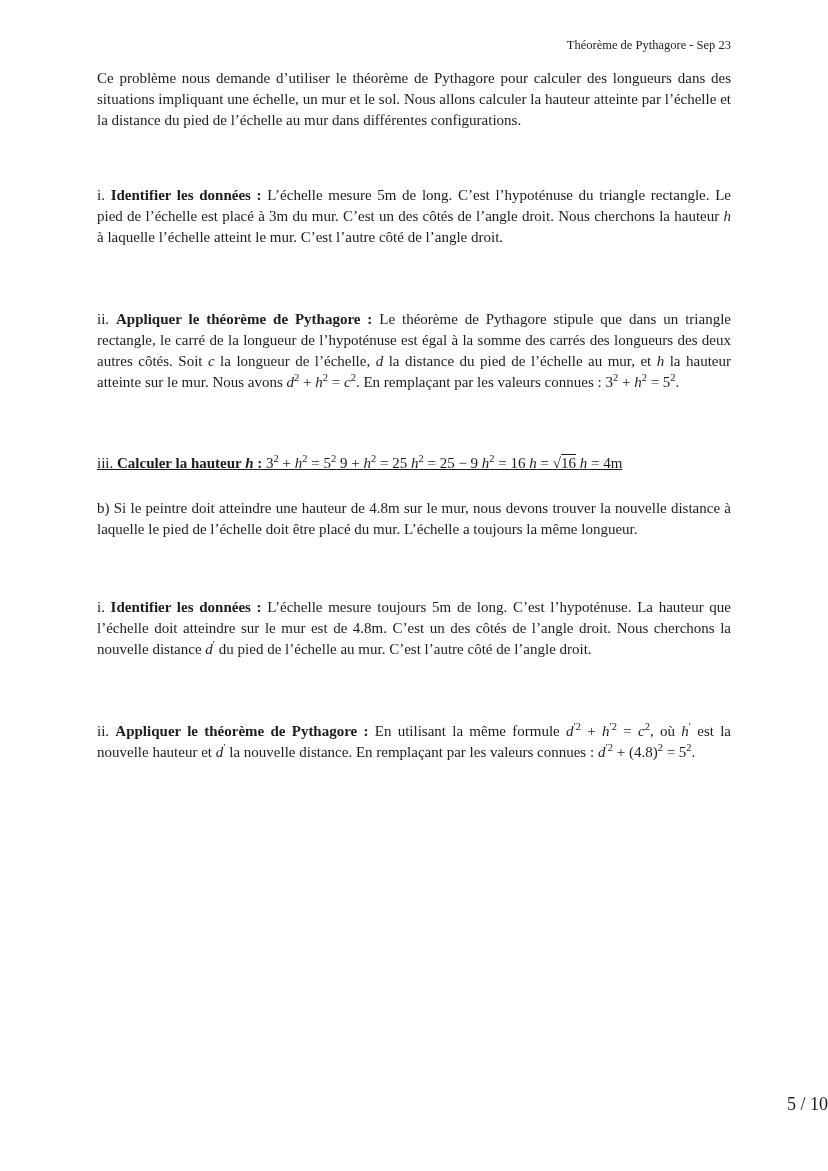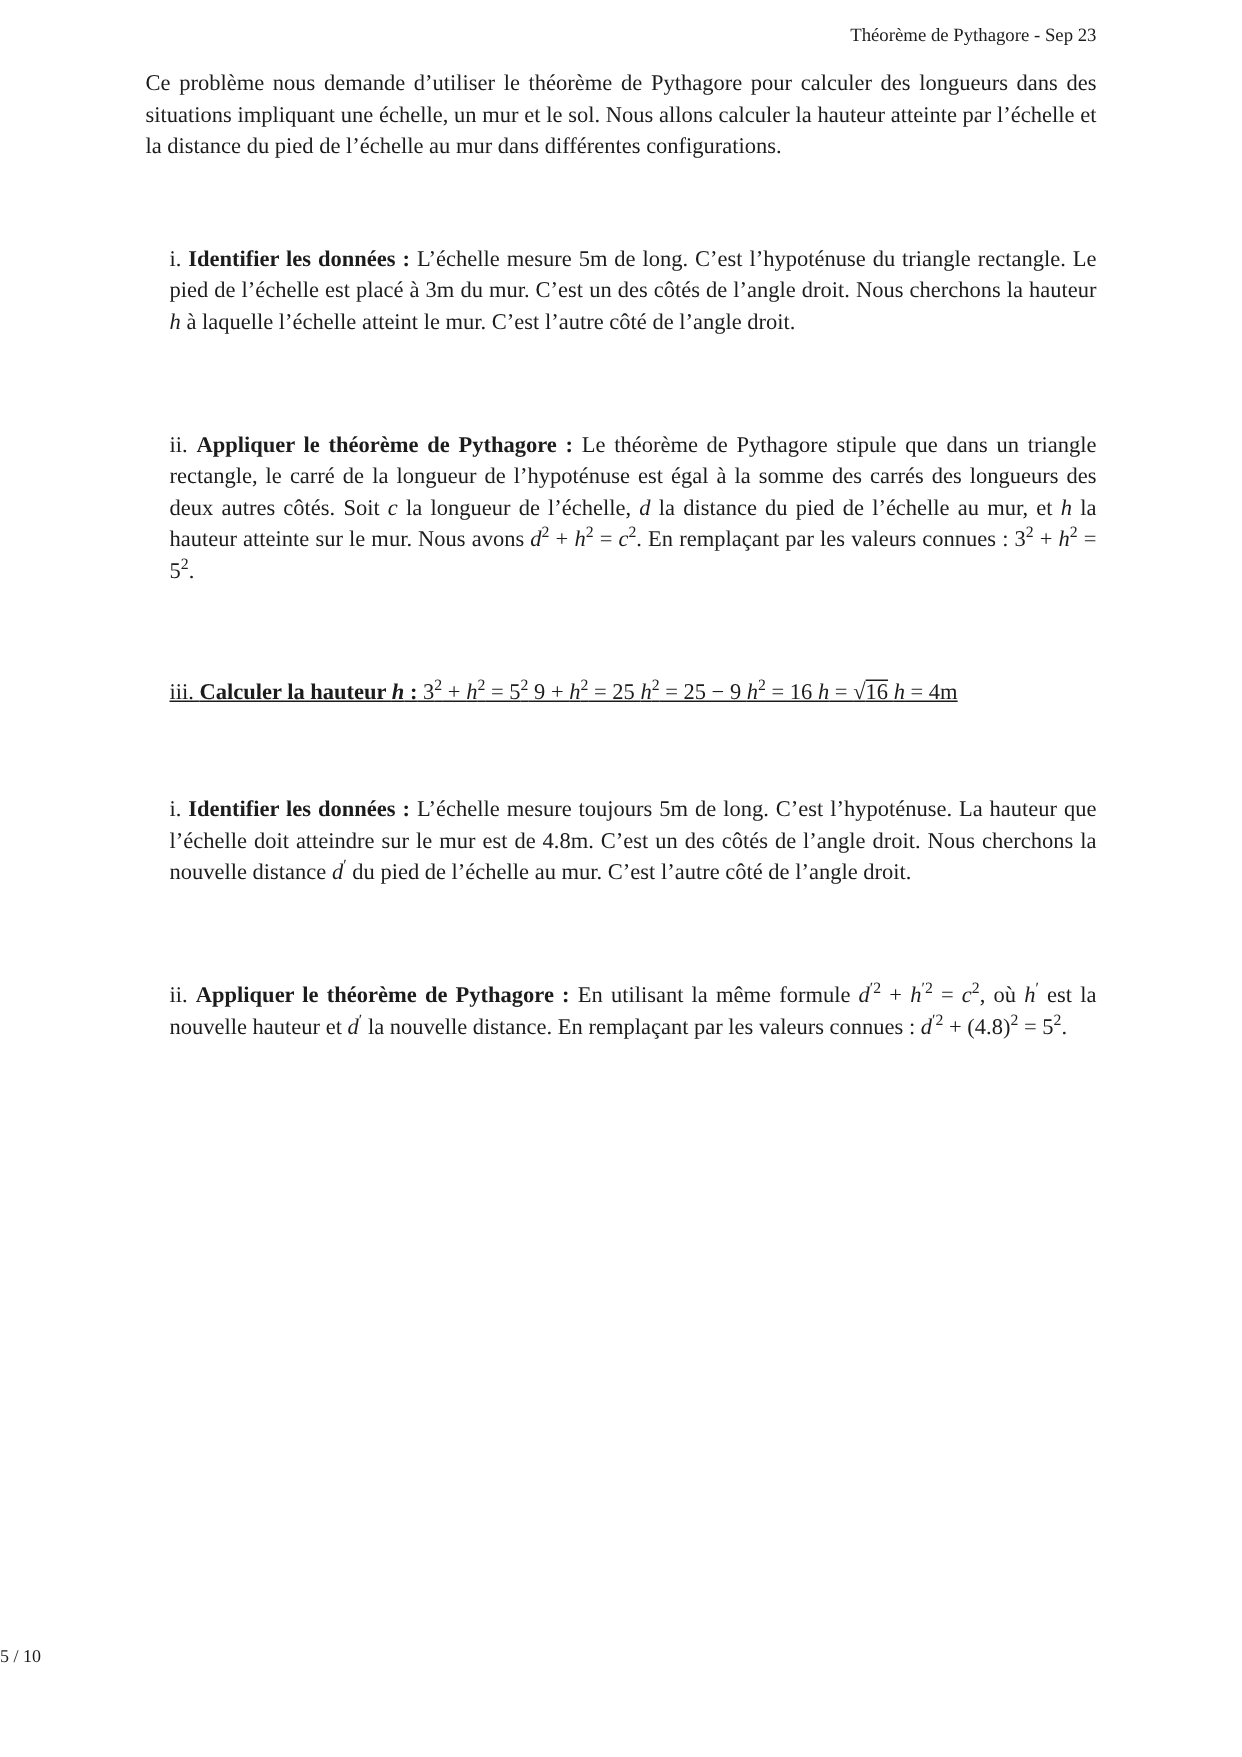--- a/index.html
+++ b/index.html
@@ -9,59 +9,59 @@
     height: 1171px;
     margin: 0 auto;
     background: #ffffff;
     color: #1c1c1c;
     font-family: "Liberation Serif", "DejaVu Serif", serif;
     box-sizing: border-box;
     padding: 0 97px;
     overflow: hidden;
   }
   .header {
-    padding-top: 16px;
+    padding-top: 38px;
     text-align: right;
     font-size: 12.5px;
     line-height: 14px;
   }
   .title {
     margin: 53px 0 0 0;
     font-size: 17.5px;
     line-height: 22px;
     font-weight: 700;
   }
   .para, .indent {
     margin: 0;
     font-size: 15px;
     line-height: 21px;
     text-align: justify;
   }
-  .indent { margin-left: 16px; }
+  .indent { }
   
   .mt15 { margin-top: 16px; }
   .mt6  { margin-top: 6px; }
   .mt54 { margin-top: 54px; }
   .mt61 { margin-top: 61px; }
   .mt60 { margin-top: 60px; text-decoration: underline; }
   .mt42 { margin-top: 42px; }
   .mt24 { margin-top: 24px; }
   .mt57 { margin-top: 57px; }
   
   .b   { font-weight: 700; }
   .m   { font-style: italic; }
   .sup { font-size: 70%; vertical-align: super; line-height: 0; }
   .rad { }
   .root { text-decoration: overline; }
   .footer {
     position: absolute;
     left: 0; right: 0;
     top: 1096px;
-    text-align: left;
-    font-size: 12px;
+    text-align: right;
+    font-size: 18px;
     line-height: 16px;
   }
 </style>
 </head>
 <body>
 
 <div class="page">
 
   <div class="header">Théorème de Pythagore - Sep 23</div>
 
@@ -69,20 +69,21 @@
   <p class="para mt15"><span>Ce problème nous demande d’utiliser le théorème de Pythagore pour calculer des longueurs dans des situations impliquant une échelle, un mur et le sol. Nous allons calculer la hauteur atteinte par l’échelle et la distance du pied de l’échelle au mur dans différentes configurations.</span></p>
 
 
   <div class="indent mt54"><span>i. </span><span class="b">Identifier les données :</span><span> L’échelle mesure 5m de long. C’est l’hypoténuse du triangle rectangle. Le pied de l’échelle est placé à 3m du mur. C’est un des côtés de l’angle droit. Nous cherchons la hauteur </span><span class="m">h</span><span> à laquelle l’échelle atteint le mur. C’est l’autre côté de l’angle droit.</span></div>
 
   <div class="indent mt61"><span>ii. </span><span class="b">Appliquer le théorème de Pythagore :</span><span> Le théorème de Pythagore stipule que dans un triangle rectangle, le carré de la longueur de l’hypoténuse est égal à la somme des carrés des longueurs des deux autres côtés. Soit </span><span class="m">c</span><span> la longueur de l’échelle, </span><span class="m">d</span><span> la distance du pied de l’échelle au mur, et </span><span class="m">h</span><span> la hauteur atteinte sur le mur. Nous avons </span><span class="m">d</span><span class="sup">2</span><span> + </span><span class="m">h</span><span class="sup">2</span><span> = </span><span class="m">c</span><span class="sup">2</span><span>. En remplaçant par les valeurs connues : 3</span><span class="sup">2</span><span> + </span><span class="m">h</span><span class="sup">2</span><span> = 5</span><span class="sup">2</span><span>.</span></div>
 
   <div class="indent mt60"><span>iii. </span><span class="b">Calculer la hauteur </span><span class="b m">h</span><span class="b"> :</span><span> 3</span><span class="sup">2</span><span> + </span><span class="m">h</span><span class="sup">2</span><span> = 5</span><span class="sup">2</span><span> 9 + </span><span class="m">h</span><span class="sup">2</span><span> = 25 </span><span class="m">h</span><span class="sup">2</span><span> = 25 − 9 </span><span class="m">h</span><span class="sup">2</span><span> = 16 </span><span class="m">h</span><span> = </span><span class="rad">√</span><span class="root">16</span><span> </span><span class="m">h</span><span> = 4m</span></div>
 
 
+  <p class="para mt24"><span>b) Si le peintre doit atteindre une hauteur de 4.8m sur le mur, nous devons trouver la nouvelle distance à laquelle le pied de l’échelle doit être placé du mur. L’échelle a toujours la même longueur.</span></p>
 
   <div class="indent mt57"><span>i. </span><span class="b">Identifier les données :</span><span> L’échelle mesure toujours 5m de long. C’est l’hypoténuse. La hauteur que l’échelle doit atteindre sur le mur est de 4.8m. C’est un des côtés de l’angle droit. Nous cherchons la nouvelle distance </span><span class="m">d</span><span class="sup">′</span><span> du pied de l’échelle au mur. C’est l’autre côté de l’angle droit.</span></div>
 
   <div class="indent mt61"><span>ii. </span><span class="b">Appliquer le théorème de Pythagore :</span><span> En utilisant la même formule </span><span class="m">d</span><span class="sup">′2</span><span> + </span><span class="m">h</span><span class="sup">′2</span><span> = </span><span class="m">c</span><span class="sup">2</span><span>, où </span><span class="m">h</span><span class="sup">′</span><span> est la nouvelle hauteur et </span><span class="m">d</span><span class="sup">′</span><span> la nouvelle distance. En remplaçant par les valeurs connues : </span><span class="m">d</span><span class="sup">′2</span><span> + (4.8)</span><span class="sup">2</span><span> = 5</span><span class="sup">2</span><span>.</span></div>
 
   <div class="footer">5 / 10</div>
 
 </div>
 
 </body></html>

